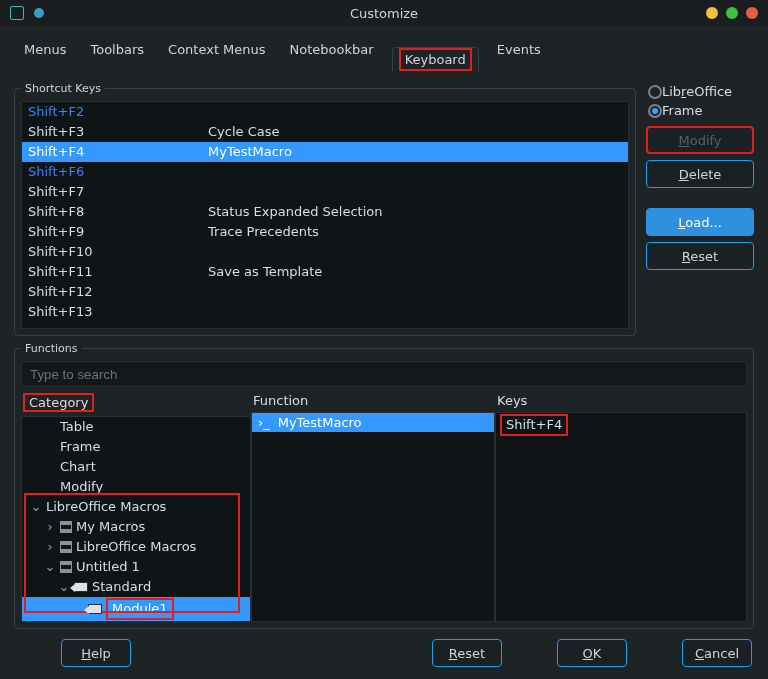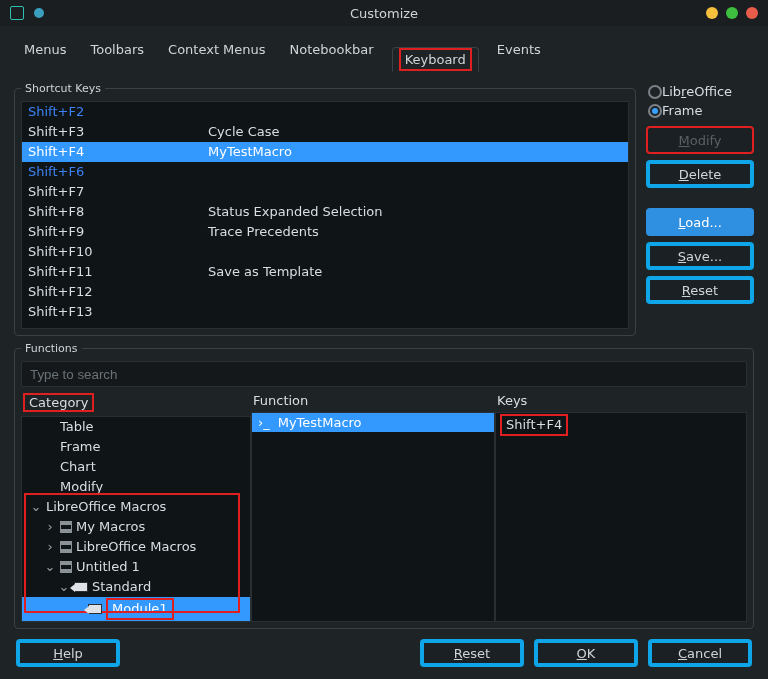--- a/index.html
+++ b/index.html
@@ -54,21 +54,21 @@
   .shortcut-row { display: grid; grid-template-columns: 180px 1fr; padding: 1px 6px; line-height: 18px; font-size: 13px; }
   .shortcut-row.disabled { color: #3b82f6; }
   .shortcut-row.selected { background: #3399ff; color: #fff; }
 
   .sidecol { width: 110px; display: flex; flex-direction: column; gap: 6px; }
   .radio-row { display: flex; align-items: center; padding: 2px 2px; cursor: pointer; }
   .radio { width: 14px; height: 14px; border-radius: 50%; border: 2px solid #7b8288; display: inline-flex; align-items: center; justify-content: center; }
   .radio.checked::after { content: ""; width: 6px; height: 6px; border-radius: 50%; background: #3a9fff; }
   .btn {
     background: #1a2024;
-    border: 4px solid #0ea5e9;
+    border: 1px solid #0ea5e9;
     border-radius: 4px;
     color: #d0d5d9;
     height: 28px;
     display: flex; align-items: center; justify-content: center;
     cursor: pointer;
   }
   .btn.disabled { color: #5a6066; }
   .btn.primary { background: #2f8fe0; border-color: #2f8fe0; color: #fff; }
   .hl-red { border: 2px solid #e02020 !important; }
 
@@ -92,21 +92,21 @@
   .icon-box.row3 { background: linear-gradient(#8a9298 33%, transparent 33% 66%, #8a9298 66%); }
   .icon-module { width: 14px; height: 10px; border: 1px solid #2a2f33; background: #dfe3e7; display: inline-block; position: relative; }
   .icon-module::before { content: ""; position: absolute; left: -5px; top: 1px; width: 0; height: 0; border-top: 4px solid transparent; border-bottom: 4px solid transparent; border-right: 5px solid #dfe3e7; }
   .chip { display: inline-block; border: 2px solid #e02020; padding: 0 4px; }
   .hl-box { border: 2px solid #e02020; padding: 0; }
   .fun-row { display: flex; align-items: center; gap: 8px; padding: 2px 6px; }
   .fun-row.selected { background: #3399ff; color: #fff; }
 
   .bottom-bar { display: flex; gap: 10px; padding: 4px 2px 2px 2px; }
   .bottom-bar .spacer { flex: 1; }
-  .bottom-bar .btn { width: 104px; }
+  .bottom-bar .btn { width: 70px; margin-left: 45px; }
 
   .underline-char { text-decoration: underline; }
 
   
   .list::-webkit-scrollbar { width: 10px; }
   .list::-webkit-scrollbar-track { background: #14181b; }
   .list::-webkit-scrollbar-thumb { background: #3a4045; border-radius: 4px; }
 </style>
 </head>
 <body>
@@ -201,23 +201,20 @@
             <span><span class="underline-char">M</span>odify</span>
           </div>
         <div class="btn">
             <span><span class="underline-char">D</span>elete</span>
           </div>
         <div style="height:8px"></div>
         <div class="btn primary">
             <span><span class="underline-char">L</span>oad...</span>
           </div>
         <div class="btn">
-            <span><span class="underline-char">S</span>ave...</span>
-          </div>
-        <div class="btn">
             <span><span class="underline-char">R</span>eset</span>
           </div>
       </div>
     </div>
 
     <fieldset class="func-fieldset">
       <legend>Functions</legend>
       <input class="search" placeholder="Type to search" style="">
       <div class="three-col">
         <div class="col cat-col">

